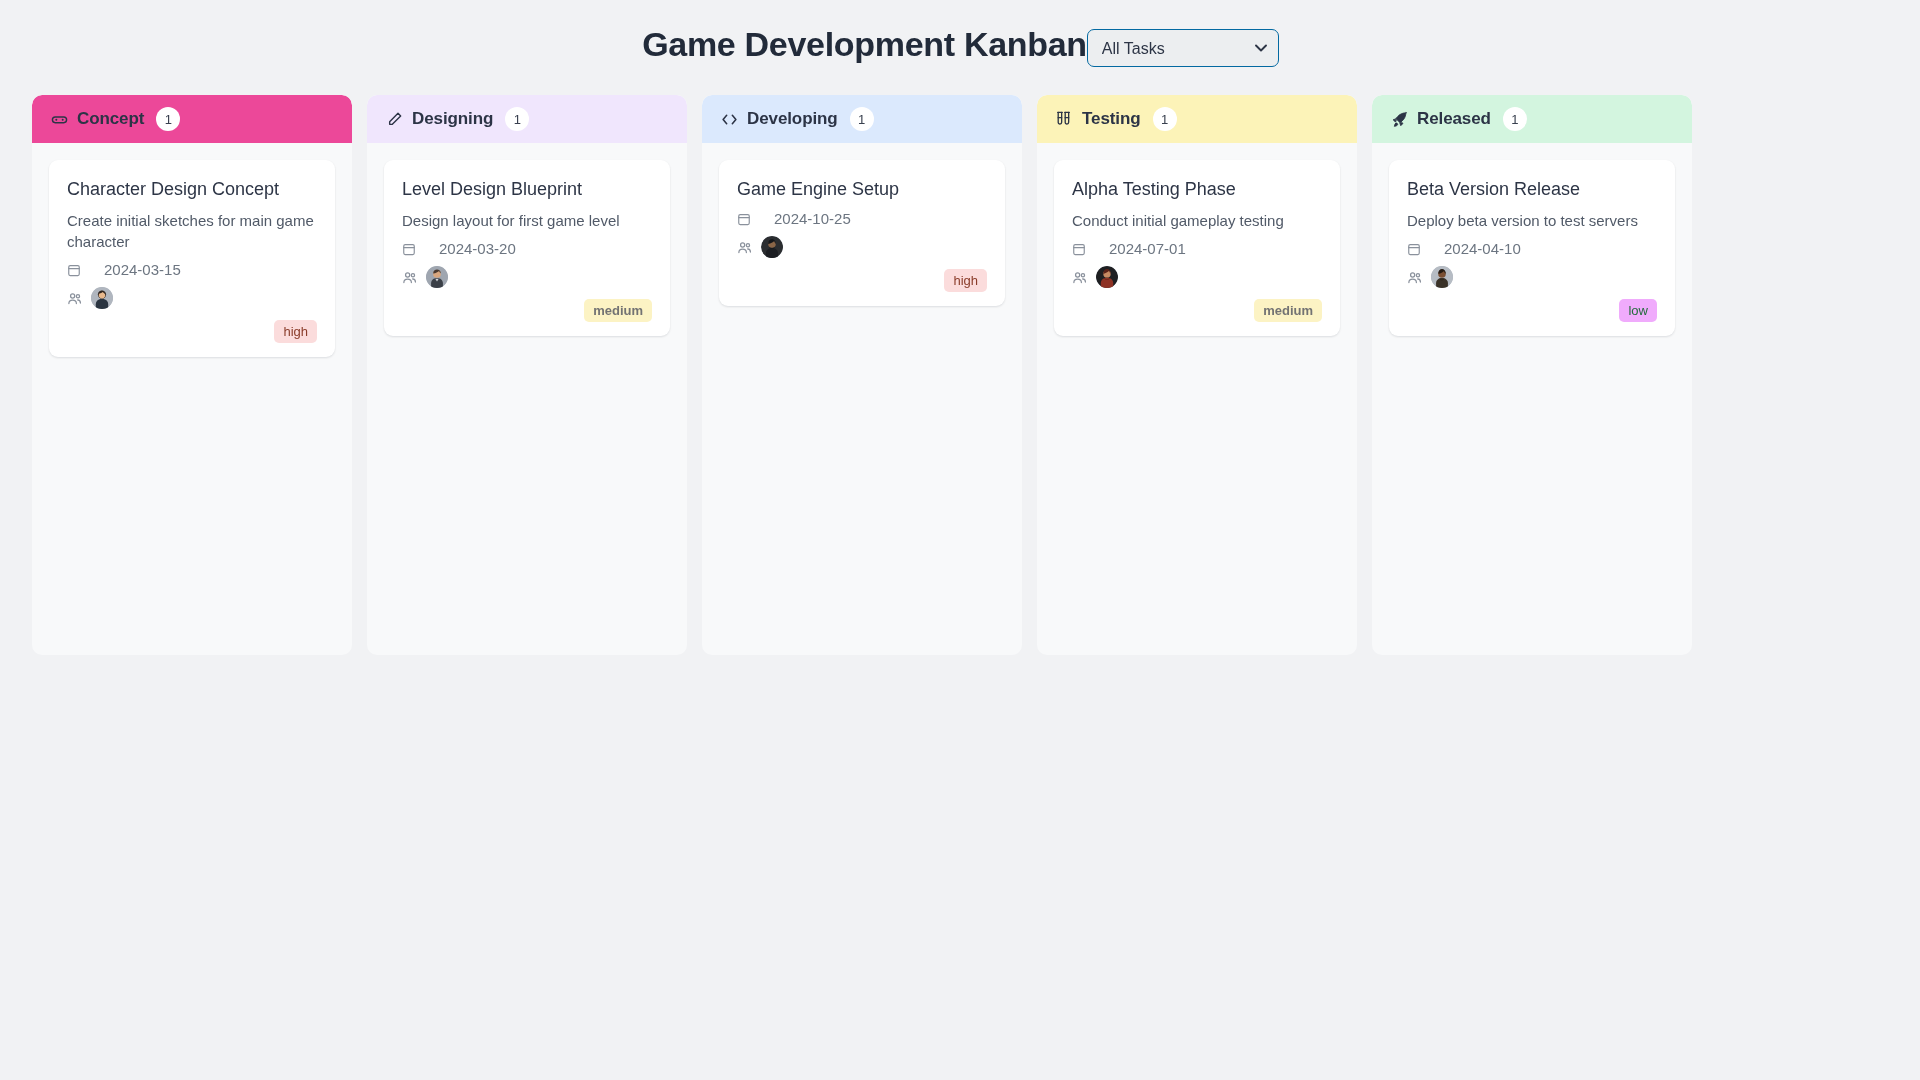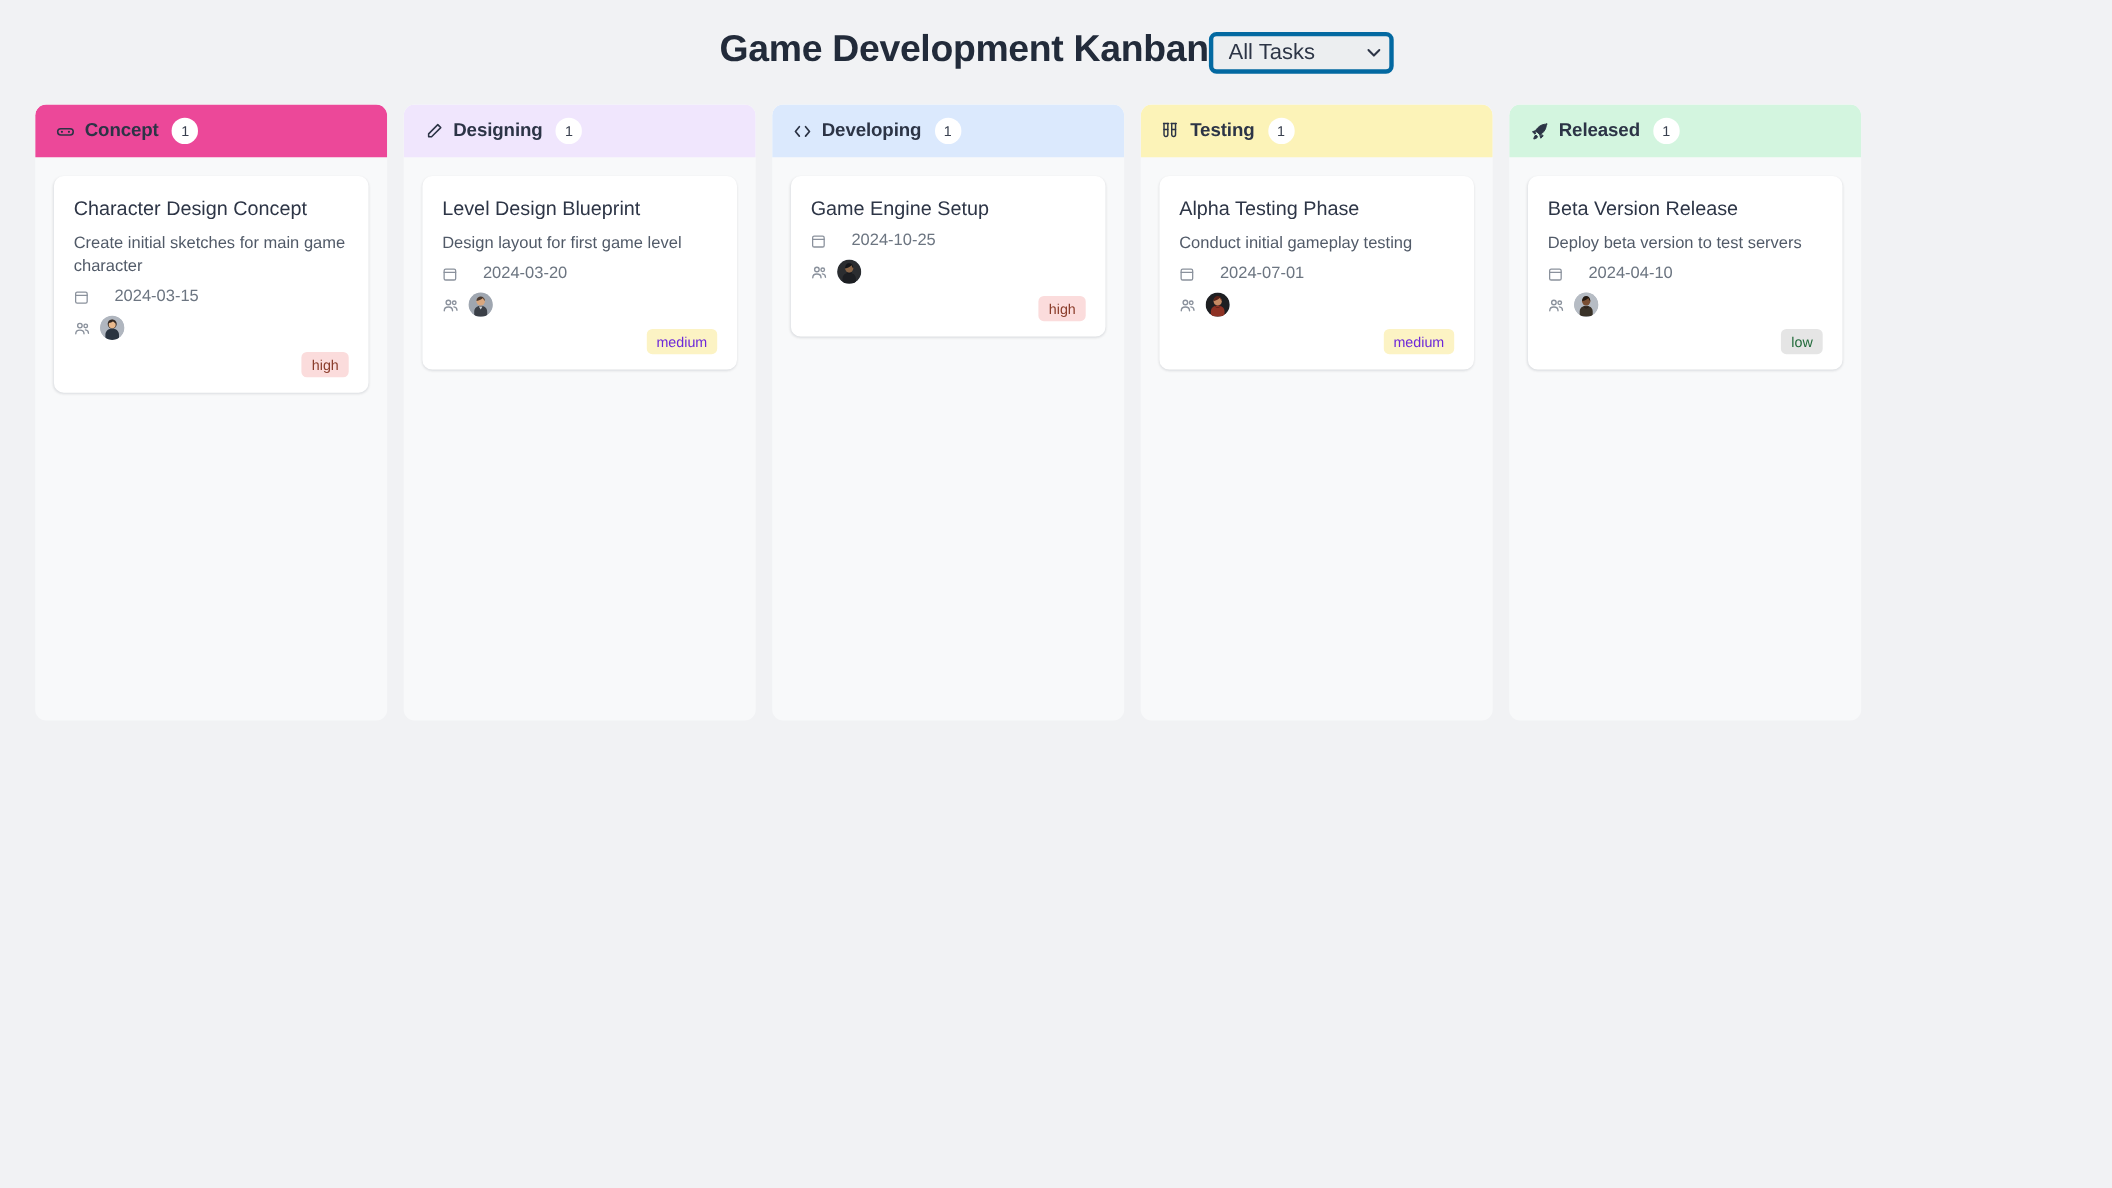--- a/index.html
+++ b/index.html
@@ -33,27 +33,27 @@
     color: #222b3a;
     letter-spacing: -0.3px;
     line-height: 40px;
     padding-left: 1px;
   }
 
   .filter-select {
     appearance: none;
     -webkit-appearance: none;
     background: #eceef0;
-    border: 4px solid #0369a1;
+    border: 1px solid #0369a1;
     border-radius: 7px;
     color: #2d3546;
     font-family: "Liberation Sans", sans-serif;
-    font-size: 20px;
+    font-size: 16px;
     height: 38px;
-    width: 168px;
+    width: 192px;
     padding: 0 30px 0 14px;
     cursor: pointer;
     outline: none;
   }
   .select-wrap { position: relative; margin-top: 5px; }
   .select-chevron {
     position: absolute;
     right: 12px;
     top: 50%;
     transform: translateY(-50%);
@@ -191,22 +191,22 @@
     margin-top: 8px;
   }
 
   .priority {
     font-size: 13px;
     border-radius: 5px;
     padding: 4px 9px;
     line-height: 15px;
   }
   .priority.high   { background: #fbdcdc; color: #8a3c2a; }
-  .priority.medium { background: #fcf3c4; color: #6d28d9; }
-  .priority.low    { background: #e5e5e5; color: #226b3b; }
+  .priority.medium { background: #fcf3c4; color: #737373; font-weight: bold; }
+  .priority.low    { background: #f0abfc; color: #226b3b; }
 </style>
 </head>
 <body>
 
 <div class="page">
 
   <div class="topbar">
     <div class="page-title">Game Development Kanban</div>
 
     <div class="select-wrap">

